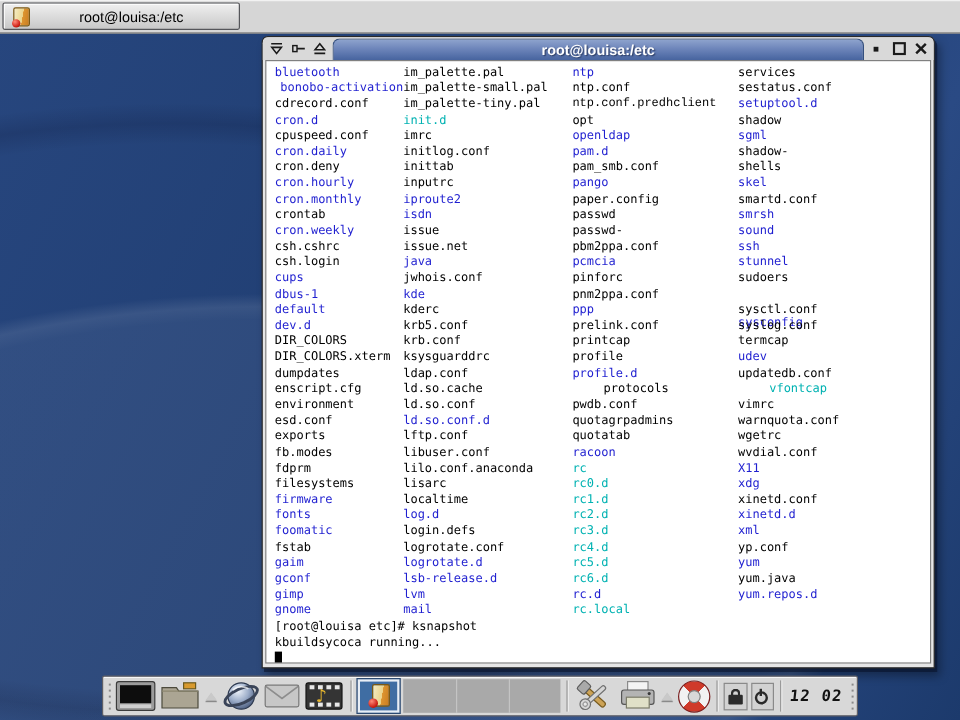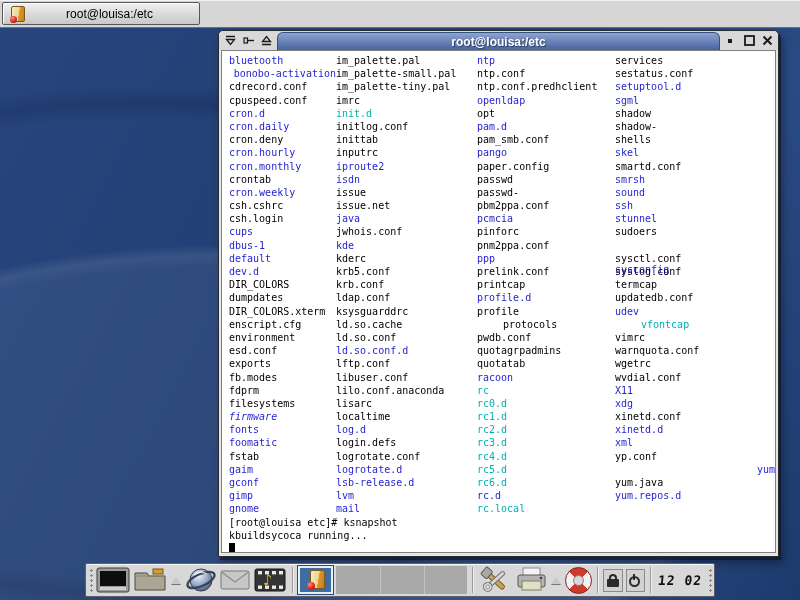--- a/index.html
+++ b/index.html
@@ -150,50 +150,50 @@
         <svg width="13" height="13" viewBox="0 0 13 13">
             <path d="M2.5 2.5 L10.5 10.5 M10.5 2.5 L2.5 10.5" stroke="#1a1a1a" stroke-width="2"></path>
           </svg>
       </span>
     </div>
   </div>
   <div class="term">
     <div id="listing">
         <div class="t-row"><span class="c0" style="color: rgb(31, 31, 208);">bluetooth</span><span class="c1" style="color: rgb(0, 0, 0);">im_palette.pal</span><span class="c2" style="color: rgb(31, 31, 208);">ntp</span><span class="c3" style="color: rgb(0, 0, 0);">services</span></div>
         <div class="t-row"><span class="c0" style="color: rgb(31, 31, 208); text-align: right;">bonobo-activation</span><span class="c1" style="color: rgb(0, 0, 0);">im_palette-small.pal</span><span class="c2" style="color: rgb(0, 0, 0);">ntp.conf</span><span class="c3" style="color: rgb(0, 0, 0);">sestatus.conf</span></div>
-        <div class="t-row"><span class="c0" style="color: rgb(0, 0, 0);">cdrecord.conf</span><span class="c1" style="color: rgb(0, 0, 0);">im_palette-tiny.pal</span><span class="c2" style="color: rgb(0, 0, 0);">ntp.conf.predhclient</span><span class="c3" style="color: rgb(31, 31, 208);">setuptool.d</span></div>
+        <div class="t-row"><span class="c0" style="color: rgb(0, 0, 0);">cdrecord.conf</span><span class="c1" style="color: rgb(0, 0, 0);">im_palette-tiny.pal</span><span class="c2" style="color: rgb(0, 0, 0); font-family: Liberation Mono, monospace;">ntp.conf.predhclient</span><span class="c3" style="color: rgb(31, 31, 208);">setuptool.d</span></div>
+        <div class="t-row"><span class="c0" style="color: rgb(31, 31, 208);">cron.d</span><span class="c1" style="color: rgb(0, 178, 178);">init.d</span><span class="c2" style="color: rgb(0, 0, 0);">opt</span><span class="c3" style="color: rgb(0, 0, 0);">shadow</span></div>
         <div class="t-row"><span class="c0" style="color: rgb(0, 0, 0);">cpuspeed.conf</span><span class="c1" style="color: rgb(0, 0, 0);">imrc</span><span class="c2" style="color: rgb(31, 31, 208);">openldap</span><span class="c3" style="color: rgb(31, 31, 208);">sgml</span></div>
-        <div class="t-row"><span class="c0" style="color: rgb(31, 31, 208);">cron.d</span><span class="c1" style="color: rgb(0, 178, 178);">init.d</span><span class="c2" style="color: rgb(0, 0, 0);">opt</span><span class="c3" style="color: rgb(0, 0, 0);">shadow</span></div>
         <div class="t-row"><span class="c0" style="color: rgb(31, 31, 208);">cron.daily</span><span class="c1" style="color: rgb(0, 0, 0);">initlog.conf</span><span class="c2" style="color: rgb(31, 31, 208);">pam.d</span><span class="c3" style="color: rgb(0, 0, 0);">shadow-</span></div>
         <div class="t-row"><span class="c0" style="color: rgb(0, 0, 0);">cron.deny</span><span class="c1" style="color: rgb(0, 0, 0);">inittab</span><span class="c2" style="color: rgb(0, 0, 0);">pam_smb.conf</span><span class="c3" style="color: rgb(0, 0, 0);">shells</span></div>
         <div class="t-row"><span class="c0" style="color: rgb(31, 31, 208);">cron.hourly</span><span class="c1" style="color: rgb(0, 0, 0);">inputrc</span><span class="c2" style="color: rgb(31, 31, 208);">pango</span><span class="c3" style="color: rgb(31, 31, 208);">skel</span></div>
         <div class="t-row"><span class="c0" style="color: rgb(31, 31, 208);">cron.monthly</span><span class="c1" style="color: rgb(31, 31, 208);">iproute2</span><span class="c2" style="color: rgb(0, 0, 0);">paper.config</span><span class="c3" style="color: rgb(0, 0, 0);">smartd.conf</span></div>
         <div class="t-row"><span class="c0" style="color: rgb(0, 0, 0);">crontab</span><span class="c1" style="color: rgb(31, 31, 208);">isdn</span><span class="c2" style="color: rgb(0, 0, 0);">passwd</span><span class="c3" style="color: rgb(31, 31, 208);">smrsh</span></div>
         <div class="t-row"><span class="c0" style="color: rgb(31, 31, 208);">cron.weekly</span><span class="c1" style="color: rgb(0, 0, 0);">issue</span><span class="c2" style="color: rgb(0, 0, 0);">passwd-</span><span class="c3" style="color: rgb(31, 31, 208);">sound</span></div>
         <div class="t-row"><span class="c0" style="color: rgb(0, 0, 0);">csh.cshrc</span><span class="c1" style="color: rgb(0, 0, 0);">issue.net</span><span class="c2" style="color: rgb(0, 0, 0);">pbm2ppa.conf</span><span class="c3" style="color: rgb(31, 31, 208);">ssh</span></div>
         <div class="t-row"><span class="c0" style="color: rgb(0, 0, 0);">csh.login</span><span class="c1" style="color: rgb(31, 31, 208);">java</span><span class="c2" style="color: rgb(31, 31, 208);">pcmcia</span><span class="c3" style="color: rgb(31, 31, 208);">stunnel</span></div>
         <div class="t-row"><span class="c0" style="color: rgb(31, 31, 208);">cups</span><span class="c1" style="color: rgb(0, 0, 0);">jwhois.conf</span><span class="c2" style="color: rgb(0, 0, 0);">pinforc</span><span class="c3" style="color: rgb(0, 0, 0);">sudoers</span></div>
         <div class="t-row"><span class="c0" style="color: rgb(31, 31, 208);">dbus-1</span><span class="c1" style="color: rgb(31, 31, 208);">kde</span><span class="c2" style="color: rgb(0, 0, 0);">pnm2ppa.conf</span><span class="c3" style="color: rgb(31, 31, 208); margin-top: 24px;">sysconfig</span></div>
         <div class="t-row"><span class="c0" style="color: rgb(31, 31, 208);">default</span><span class="c1" style="color: rgb(0, 0, 0);">kderc</span><span class="c2" style="color: rgb(31, 31, 208);">ppp</span><span class="c3" style="color: rgb(0, 0, 0);">sysctl.conf</span></div>
         <div class="t-row"><span class="c0" style="color: rgb(31, 31, 208);">dev.d</span><span class="c1" style="color: rgb(0, 0, 0);">krb5.conf</span><span class="c2" style="color: rgb(0, 0, 0);">prelink.conf</span><span class="c3" style="color: rgb(0, 0, 0);">syslog.conf</span></div>
         <div class="t-row"><span class="c0" style="color: rgb(0, 0, 0);">DIR_COLORS</span><span class="c1" style="color: rgb(0, 0, 0);">krb.conf</span><span class="c2" style="color: rgb(0, 0, 0);">printcap</span><span class="c3" style="color: rgb(0, 0, 0);">termcap</span></div>
+        <div class="t-row"><span class="c0" style="color: rgb(0, 0, 0);">DIR_COLORS.xterm</span><span class="c1" style="color: rgb(0, 0, 0);">ksysguarddrc</span><span class="c2" style="color: rgb(0, 0, 0);">profile</span><span class="c3" style="color: rgb(31, 31, 208);">udev</span></div>
         <div class="t-row"><span class="c0" style="color: rgb(0, 0, 0);">dumpdates</span><span class="c1" style="color: rgb(0, 0, 0);">ldap.conf</span><span class="c2" style="color: rgb(31, 31, 208);">profile.d</span><span class="c3" style="color: rgb(0, 0, 0);">updatedb.conf</span></div>
-        <div class="t-row"><span class="c0" style="color: rgb(0, 0, 0);">DIR_COLORS.xterm</span><span class="c1" style="color: rgb(0, 0, 0);">ksysguarddrc</span><span class="c2" style="color: rgb(0, 0, 0);">profile</span><span class="c3" style="color: rgb(31, 31, 208);">udev</span></div>
         <div class="t-row"><span class="c0" style="color: rgb(0, 0, 0);">enscript.cfg</span><span class="c1" style="color: rgb(0, 0, 0);">ld.so.cache</span><span class="c2" style="color: rgb(0, 0, 0); margin-left: 26px;">protocols</span><span class="c3" style="color: rgb(0, 178, 178);">vfontcap</span></div>
         <div class="t-row"><span class="c0" style="color: rgb(0, 0, 0);">environment</span><span class="c1" style="color: rgb(0, 0, 0);">ld.so.conf</span><span class="c2" style="color: rgb(0, 0, 0);">pwdb.conf</span><span class="c3" style="color: rgb(0, 0, 0);">vimrc</span></div>
         <div class="t-row"><span class="c0" style="color: rgb(0, 0, 0);">esd.conf</span><span class="c1" style="color: rgb(31, 31, 208);">ld.so.conf.d</span><span class="c2" style="color: rgb(0, 0, 0);">quotagrpadmins</span><span class="c3" style="color: rgb(0, 0, 0);">warnquota.conf</span></div>
         <div class="t-row"><span class="c0" style="color: rgb(0, 0, 0);">exports</span><span class="c1" style="color: rgb(0, 0, 0);">lftp.conf</span><span class="c2" style="color: rgb(0, 0, 0);">quotatab</span><span class="c3" style="color: rgb(0, 0, 0);">wgetrc</span></div>
         <div class="t-row"><span class="c0" style="color: rgb(0, 0, 0);">fb.modes</span><span class="c1" style="color: rgb(0, 0, 0);">libuser.conf</span><span class="c2" style="color: rgb(31, 31, 208);">racoon</span><span class="c3" style="color: rgb(0, 0, 0);">wvdial.conf</span></div>
         <div class="t-row"><span class="c0" style="color: rgb(0, 0, 0);">fdprm</span><span class="c1" style="color: rgb(0, 0, 0);">lilo.conf.anaconda</span><span class="c2" style="color: rgb(0, 178, 178);">rc</span><span class="c3" style="color: rgb(31, 31, 208);">X11</span></div>
         <div class="t-row"><span class="c0" style="color: rgb(0, 0, 0);">filesystems</span><span class="c1" style="color: rgb(0, 0, 0);">lisarc</span><span class="c2" style="color: rgb(0, 178, 178);">rc0.d</span><span class="c3" style="color: rgb(31, 31, 208);">xdg</span></div>
-        <div class="t-row"><span class="c0" style="color: rgb(31, 31, 208); font-style: italic;">firmware</span><span class="c1" style="color: rgb(0, 0, 0);">localtime</span><span class="c2" style="color: rgb(0, 178, 178);">rc1.d</span><span class="c3" style="color: rgb(0, 0, 0);">xinetd.conf</span></div>
+        <div class="t-row"><span class="c0" style="color: rgb(31, 31, 208);">firmware</span><span class="c1" style="color: rgb(0, 0, 0);">localtime</span><span class="c2" style="color: rgb(0, 178, 178);">rc1.d</span><span class="c3" style="color: rgb(0, 0, 0);">xinetd.conf</span></div>
         <div class="t-row"><span class="c0" style="color: rgb(31, 31, 208);">fonts</span><span class="c1" style="color: rgb(31, 31, 208);">log.d</span><span class="c2" style="color: rgb(0, 178, 178);">rc2.d</span><span class="c3" style="color: rgb(31, 31, 208);">xinetd.d</span></div>
         <div class="t-row"><span class="c0" style="color: rgb(31, 31, 208);">foomatic</span><span class="c1" style="color: rgb(0, 0, 0);">login.defs</span><span class="c2" style="color: rgb(0, 178, 178);">rc3.d</span><span class="c3" style="color: rgb(31, 31, 208);">xml</span></div>
         <div class="t-row"><span class="c0" style="color: rgb(0, 0, 0);">fstab</span><span class="c1" style="color: rgb(0, 0, 0);">logrotate.conf</span><span class="c2" style="color: rgb(0, 178, 178);">rc4.d</span><span class="c3" style="color: rgb(0, 0, 0);">yp.conf</span></div>
-        <div class="t-row"><span class="c0" style="color: rgb(31, 31, 208);">gaim</span><span class="c1" style="color: rgb(31, 31, 208);">logrotate.d</span><span class="c2" style="color: rgb(0, 178, 178);">rc5.d</span><span class="c3" style="color: rgb(31, 31, 208); text-align: right;">yum</span></div>
+        <div class="t-row"><span class="c0" style="color: rgb(31, 31, 208);">gaim</span><span class="c1" style="color: rgb(31, 31, 208);">logrotate.d</span><span class="c2" style="color: rgb(0, 178, 178);">rc5.d</span><span class="c3" style="color: rgb(31, 31, 208);">yum</span></div>
         <div class="t-row"><span class="c0" style="color: rgb(31, 31, 208);">gconf</span><span class="c1" style="color: rgb(31, 31, 208);">lsb-release.d</span><span class="c2" style="color: rgb(0, 178, 178);">rc6.d</span><span class="c3" style="color: rgb(0, 0, 0);">yum.java</span></div>
         <div class="t-row"><span class="c0" style="color: rgb(31, 31, 208);">gimp</span><span class="c1" style="color: rgb(31, 31, 208);">lvm</span><span class="c2" style="color: rgb(31, 31, 208);">rc.d</span><span class="c3" style="color: rgb(31, 31, 208);">yum.repos.d</span></div>
         <div class="t-row"><span class="c0" style="color: rgb(31, 31, 208);">gnome</span><span class="c1" style="color: rgb(31, 31, 208);">mail</span><span class="c2" style="color: rgb(0, 178, 178);">rc.local</span><span class="c3" style="color: rgb(0, 0, 0);"></span></div>
       </div>
     <div class="t-line">[root@louisa etc]# ksnapshot</div>
     <div class="t-line">kbuildsycoca running...</div>
     <div class="cursor"></div>
   </div>
 </div>
 

